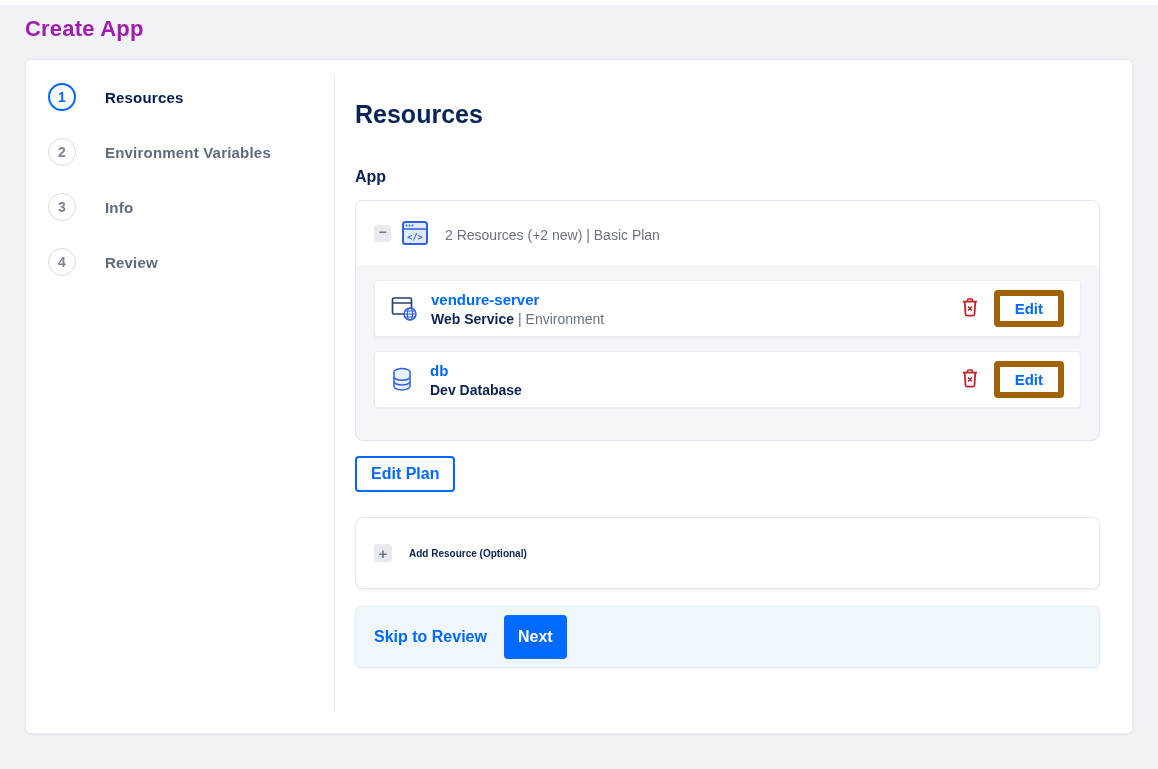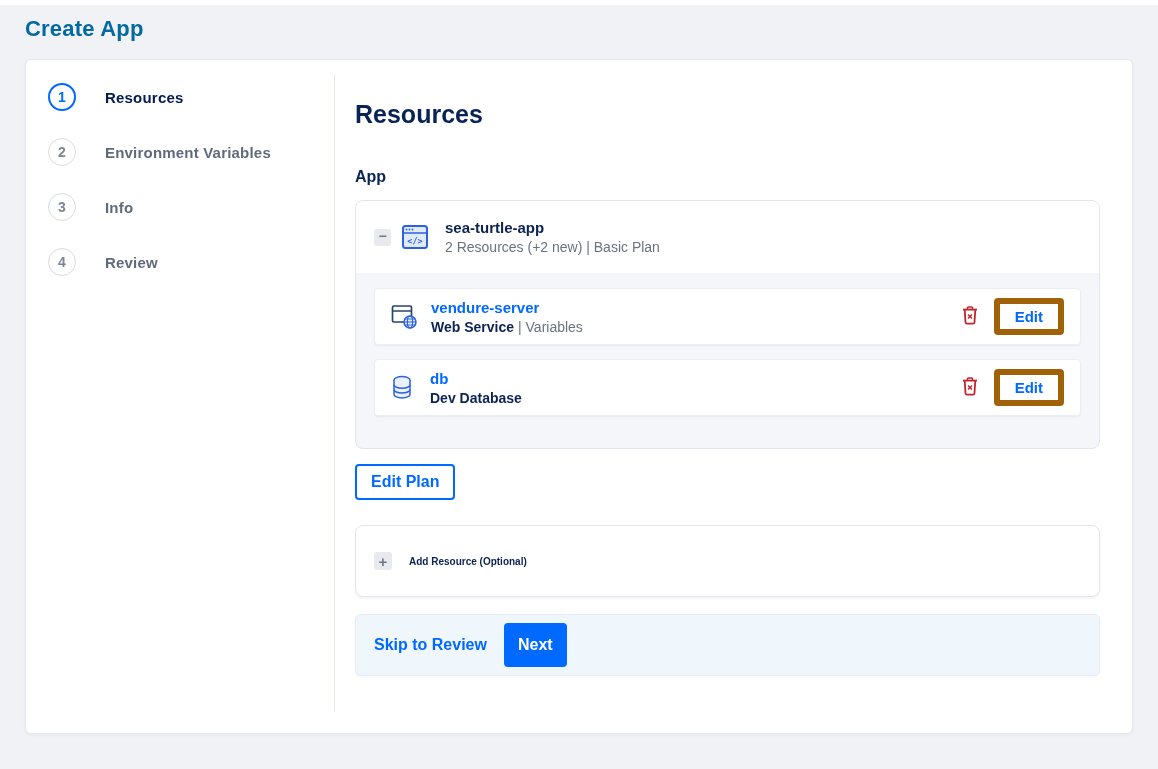--- a/index.html
+++ b/index.html
@@ -7,21 +7,21 @@
   body {
     background: #f0f2f6;
     font-family: "Liberation Sans", sans-serif;
     color: #031b4e;
   }
   .top-strip { height: 5px; background: #ffffff; }
   .page-header { padding: 11px 25px 0; }
   .page-title {
     font-size: 22px;
     font-weight: 700;
-    color: #0369a1;
+    color: #a21caf;
     letter-spacing: .2px;
   }
   .wizard-card {
     margin: 17px 25px 0;
     background: #ffffff;
     border-radius: 6px;
     border: 1px solid #e7eaef;
     box-shadow: 0 1px 3px rgba(20,40,80,0.06);
     min-height: 675px;
     display: flex;
@@ -273,21 +273,20 @@
           <svg width="28" height="28" viewBox="0 0 28 28">
             <rect x="2" y="3" width="24" height="22" rx="2.5" fill="#dfeafd" stroke="#2e61de" stroke-width="2"></rect>
             <line x1="2" y1="10" x2="26" y2="10" stroke="#2e61de" stroke-width="1.6"></line>
             <circle cx="5.5" cy="6.5" r="0.9" fill="#2e61de"></circle>
             <circle cx="8.5" cy="6.5" r="0.9" fill="#2e61de"></circle>
             <circle cx="11.5" cy="6.5" r="0.9" fill="#2e61de"></circle>
             <text x="14" y="20.5" text-anchor="middle" font-size="8.5" font-weight="bold" fill="#2e61de" font-family="'DejaVu Sans Mono', monospace">&lt;/&gt;</text>
           </svg>
         </span>
         <div class="app-head-text">
-          <div class="app-name">sea-turtle-app</div>
           <div class="app-summary">2 Resources (+2 new) | Basic Plan</div>
         </div>
       </div>
 
       <div class="app-card-body">
 
         <div class="resource-row">
           <span class="res-icon">
             <svg width="27" height="27" viewBox="0 0 27 27">
               <rect x="1.5" y="3" width="19" height="16" rx="1.5" fill="#ffffff" stroke="#27436e" stroke-width="1.7"></rect>
@@ -295,21 +294,21 @@
               <circle cx="19" cy="19" r="6" fill="#dfeafd" stroke="#2e61de" stroke-width="1.5"></circle>
               <ellipse cx="19" cy="19" rx="2.6" ry="6" fill="none" stroke="#2e61de" stroke-width="1.1"></ellipse>
               <line x1="13" y1="19" x2="25" y2="19" stroke="#2e61de" stroke-width="1.1"></line>
               <line x1="13.8" y1="16" x2="24.2" y2="16" stroke="#2e61de" stroke-width="0.9"></line>
               <line x1="13.8" y1="22" x2="24.2" y2="22" stroke="#2e61de" stroke-width="0.9"></line>
             </svg>
           </span>
           <div class="res-text">
             <a class="res-name">vendure-server</a>
             <div class="res-meta">
-              <span class="res-meta-primary">Web Service</span><span class="res-meta-secondary">| Variables</span>
+              <span class="res-meta-primary">Web Service</span><span class="res-meta-secondary">| Environment</span>
             </div>
           </div>
           <button class="trash-btn">
             <span>
               <svg width="16" height="19" viewBox="0 0 16 19">
                 <path d="M5.5 3.2 V2 a1 1 0 0 1 1-1 h3 a1 1 0 0 1 1 1 v1.2" fill="none" stroke="#c0252c" stroke-width="1.6"></path>
                 <line x1="1" y1="3.6" x2="15" y2="3.6" stroke="#c0252c" stroke-width="1.8"></line>
                 <path d="M2.7 3.6 l0.8 12.6 a1.6 1.6 0 0 0 1.6 1.5 h5.8 a1.6 1.6 0 0 0 1.6-1.5 l0.8-12.6" fill="none" stroke="#c0252c" stroke-width="1.8"></path>
                 <path d="M6 8.5 l4 4 M10 8.5 l-4 4" stroke="#c0252c" stroke-width="1.5"></path>
               </svg>

